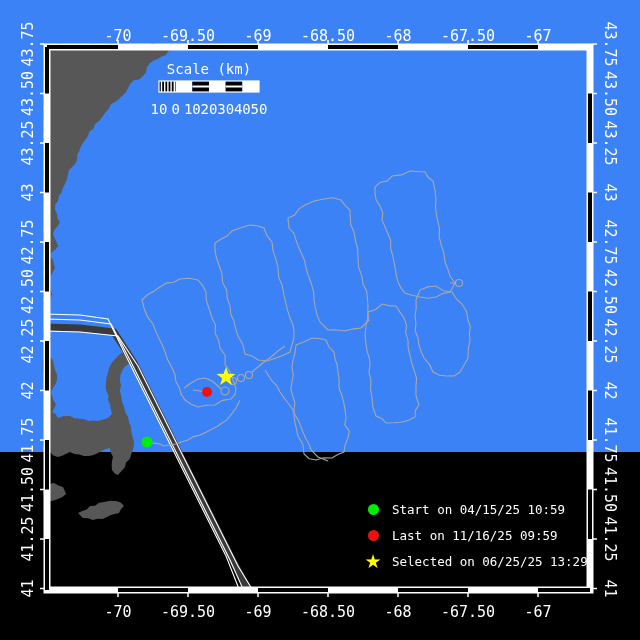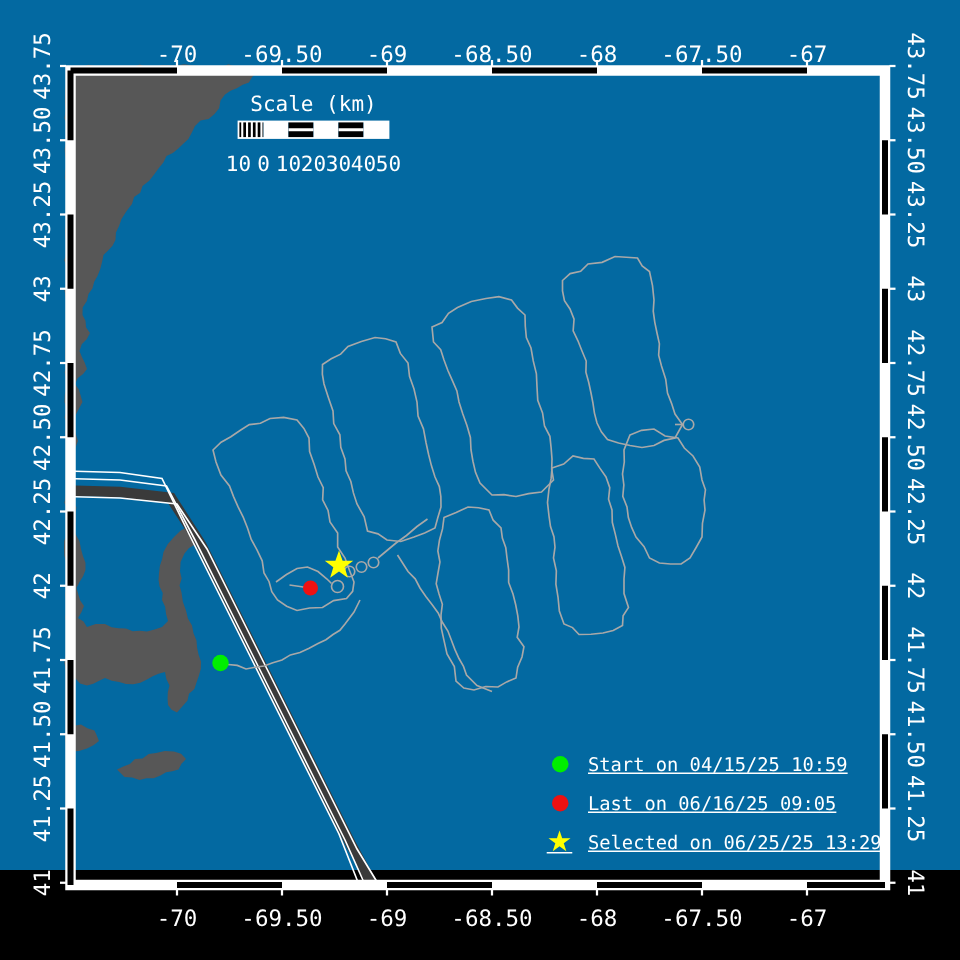--- a/index.html
+++ b/index.html
@@ -1,20 +1,20 @@
 <!DOCTYPE html>
 <html><head>
 <meta charset="utf-8">
 <style>
   html,body{margin:0;padding:0;background:#000;}
   body{width:640px;height:640px;overflow:hidden;font-family:"DejaVu Sans Mono",monospace;}
-  .stage{position:relative;width:640px;height:580px;background:#0369a1;}
+  .stage{position:relative;width:640px;height:452px;background:#3b82f6;}
   svg{position:absolute;left:0;top:0;}
   .legend{position:absolute;left:362px;top:496px;color:#fff;}
-  .legend-row{display:flex;align-items:center;height:26px;text-decoration:underline;}
+  .legend-row{display:flex;align-items:center;height:26px;}
   .legend-marker{width:22px;display:flex;align-items:center;justify-content:center;flex:0 0 22px;}
   .legend-dot{width:11px;height:11px;border-radius:50%;display:inline-block;}
   .legend-star{font-size:19px;line-height:11px;font-family:"DejaVu Sans",sans-serif;}
   .legend-label{margin-left:8px;font-size:12.5px;white-space:pre;}
 </style>
 </head>
 <body>
 
 <div class="stage">
   <svg id="map-svg" width="640" height="640" viewBox="0 0 640 640">
@@ -173,21 +173,21 @@
     <div class="legend-row">
       <span class="legend-marker">
           <span class="legend-dot" style="background: rgb(0, 238, 0);"></span>
         </span>
       <span class="legend-label">Start on 04/15/25 10:59</span>
     </div>
     <div class="legend-row">
       <span class="legend-marker">
           <span class="legend-dot" style="background: rgb(238, 17, 17);"></span>
         </span>
-      <span class="legend-label">Last on 06/16/25 09:05</span>
+      <span class="legend-label">Last on 11/16/25 09:59</span>
     </div>
     <div class="legend-row">
       <span class="legend-marker">
           <span class="legend-star" style="color: rgb(255, 255, 0);">★</span>
         </span>
       <span class="legend-label">Selected on 06/25/25 13:29</span>
     </div>
   </div>
 </div>
 

